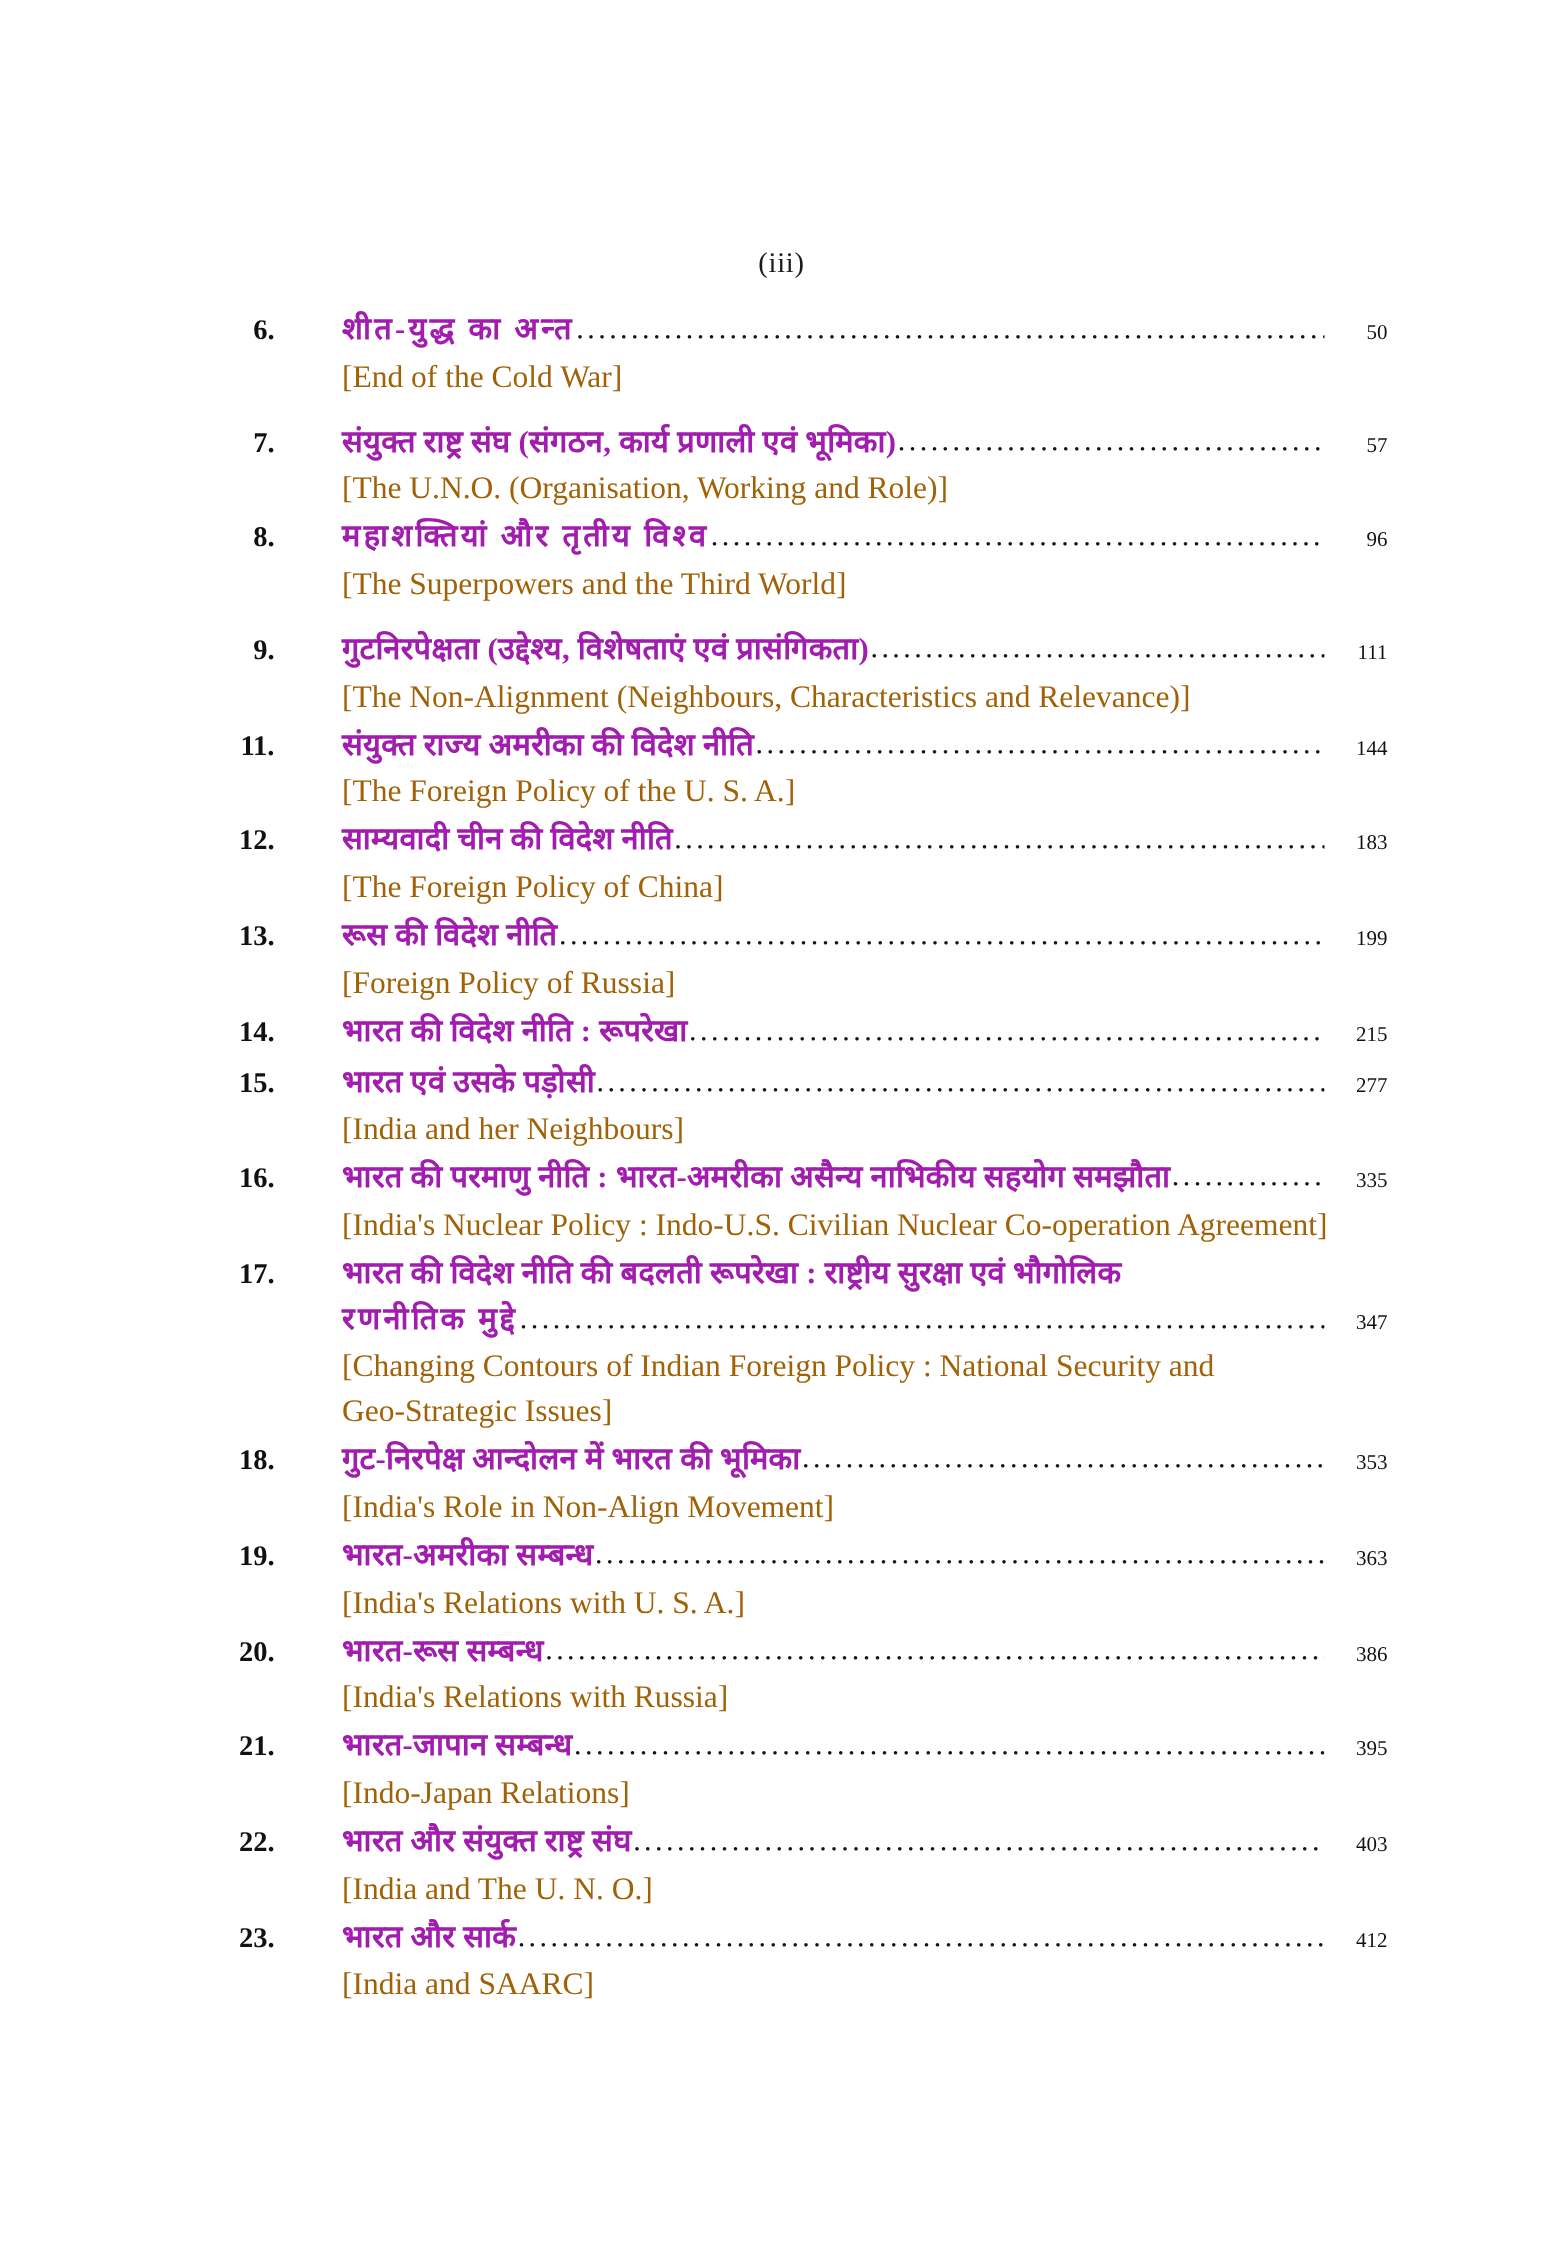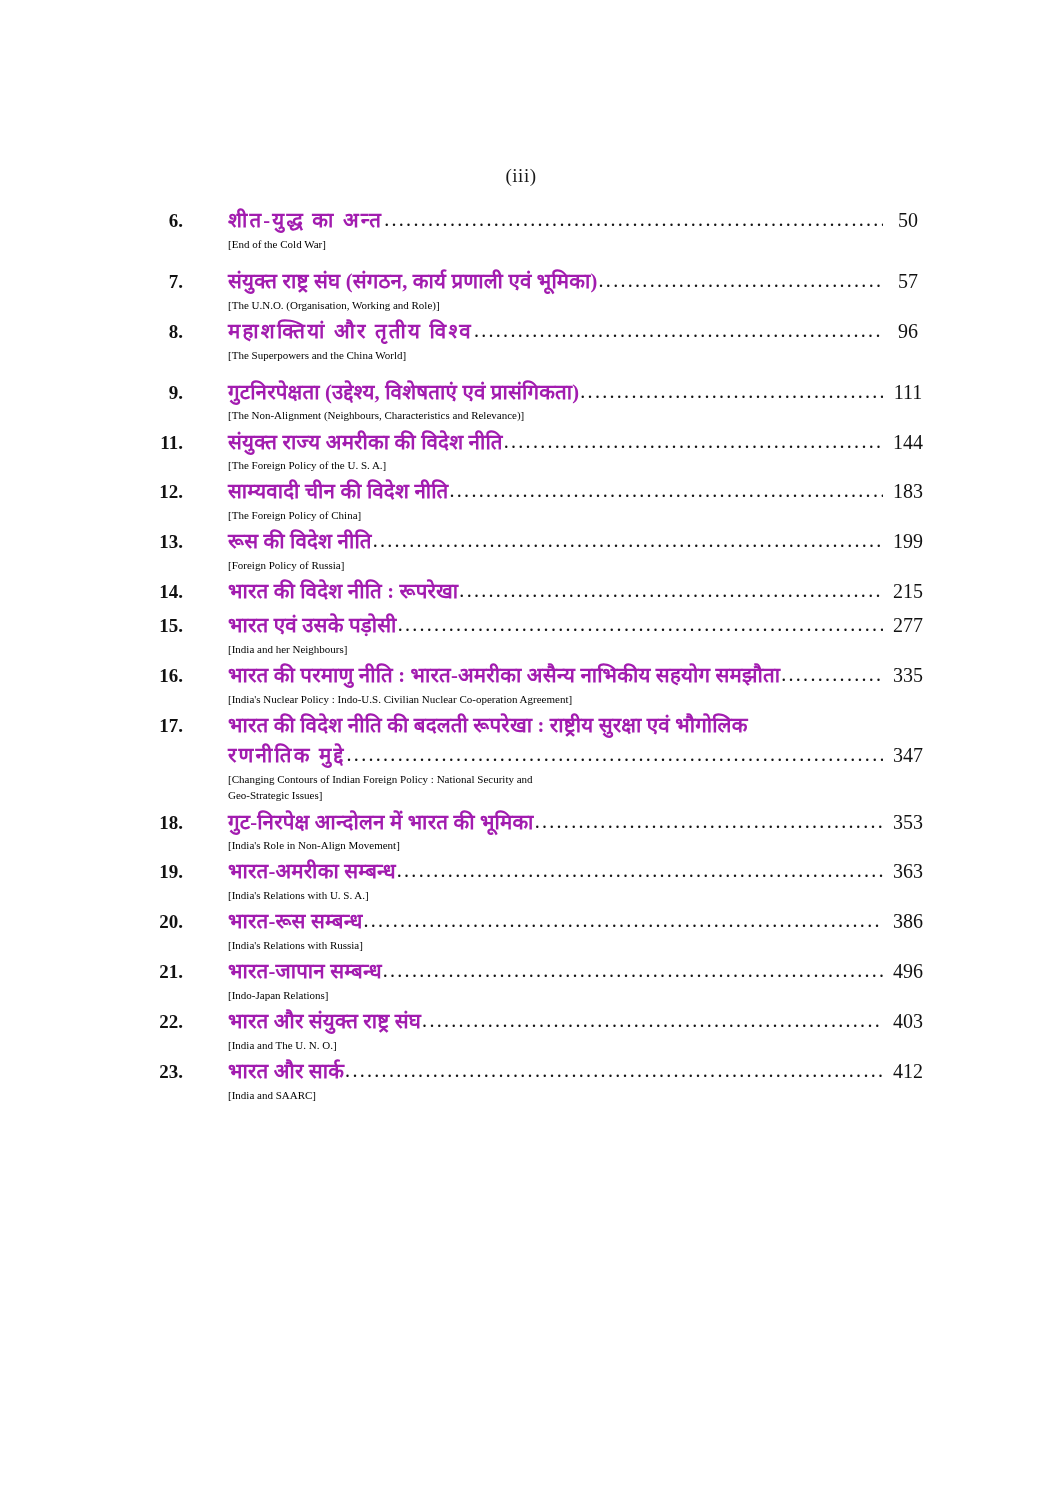--- a/index.html
+++ b/index.html
@@ -99,40 +99,40 @@
     margin: 0 1px;
     position: relative;
     top: -1px;
   }
   .leader::after {
     content: "..............................................................................................................................................................";
   }
 
   .pg {
     flex: 0 0 auto;
-    font-size: 20px;
+    font-size: 14px;
     color: #111;
-    text-align: center;
+    text-align: right;
     min-width: 34px;
     white-space: nowrap;
   }
   .pg.gap { padding-left: 7px; }
 
   
   .contline {
     display: flex;
     align-items: baseline;
     width: 100%;
     margin-top: 1px;
   }
 
   
   .en {
-    font-size: 11px;
-    color: #000000;
+    font-size: 21px;
+    color: #a16207;
     line-height: 1.38;
     margin-top: 1px;
     white-space: nowrap;
   }
 
   
   .entry.loose { margin-bottom: 15px; }
   .entry.snug  { margin-bottom: 4px; }
 </style>
 </head>
@@ -171,21 +171,21 @@
       </div>
       <div class="entry loose">
         <div class="row">
           <div class="num">8.</div>
           <div class="body">
             <div class="titleline">
               <span class="hi sp">महाशक्तियां और तृतीय विश्व</span>
               <span class="leader"></span>
               <span class="pg gap">96</span>
             </div>
-            <div class="en">[The Superpowers and the China World]</div>
+            <div class="en">[The Superpowers and the Third World]</div>
           </div>
         </div>
       </div>
       <div class="entry snug">
         <div class="row">
           <div class="num">9.</div>
           <div class="body">
             <div class="titleline">
               <span class="hi">गुटनिरपेक्षता (उद्देश्य, विशेषताएं एवं प्रासंगिकता)</span>
               <span class="leader"></span>
@@ -328,21 +328,21 @@
           </div>
         </div>
       </div>
       <div class="entry snug">
         <div class="row">
           <div class="num">21.</div>
           <div class="body">
             <div class="titleline">
               <span class="hi">भारत-जापान  सम्बन्ध</span>
               <span class="leader"></span>
-              <span class="pg gap">496</span>
+              <span class="pg gap">395</span>
             </div>
             <div class="en">[Indo-Japan Relations]</div>
           </div>
         </div>
       </div>
       <div class="entry snug">
         <div class="row">
           <div class="num">22.</div>
           <div class="body">
             <div class="titleline">

